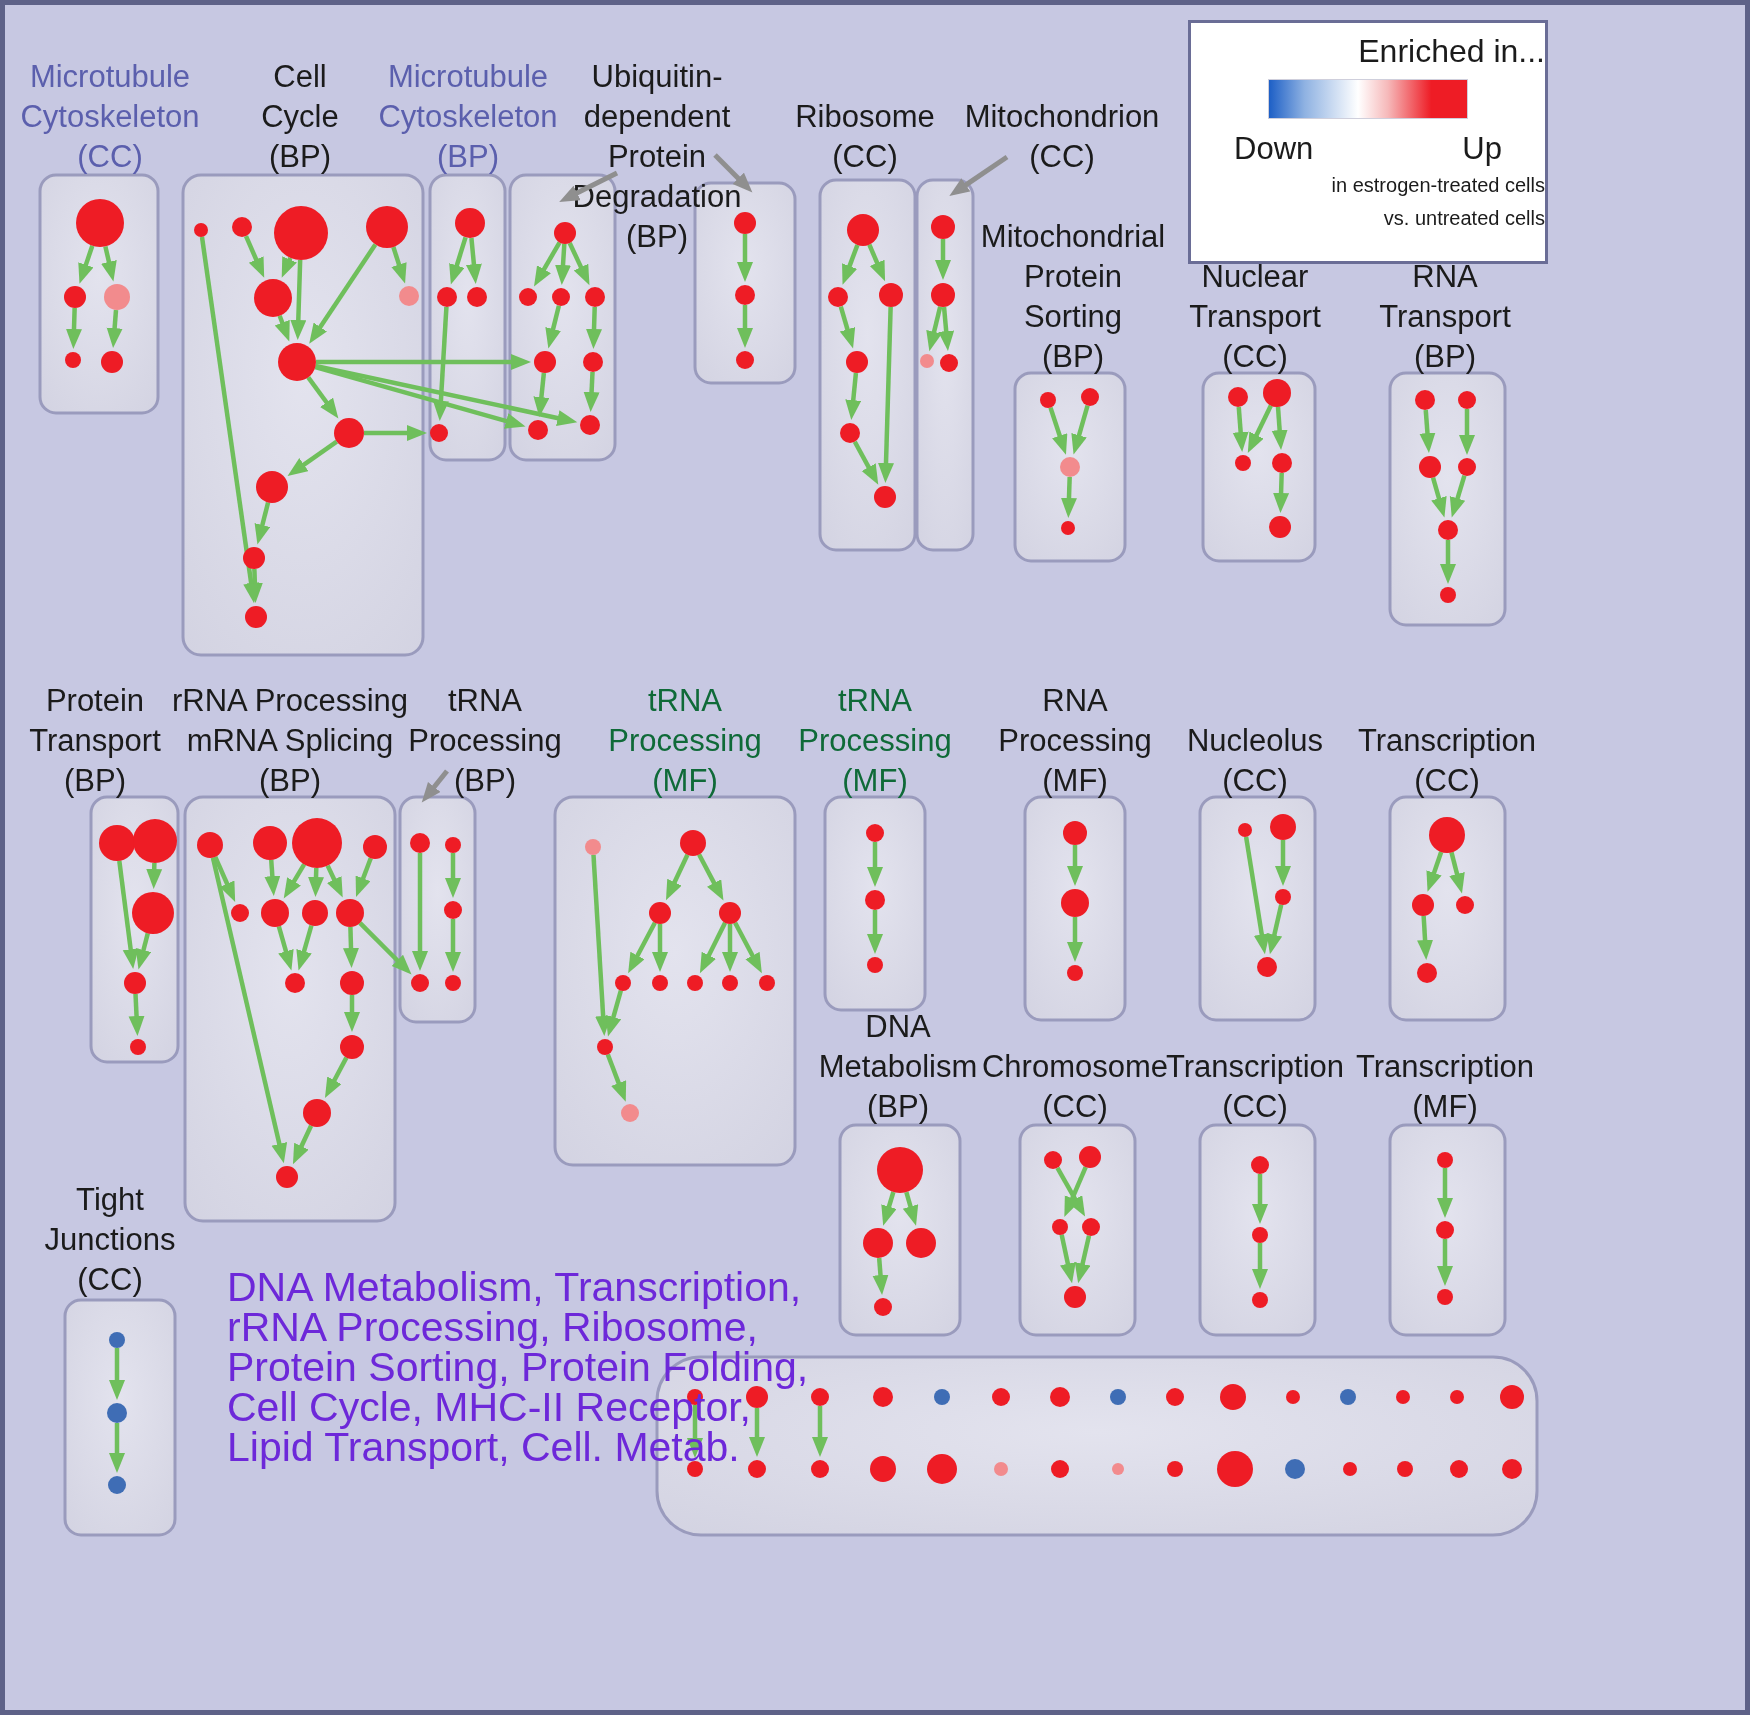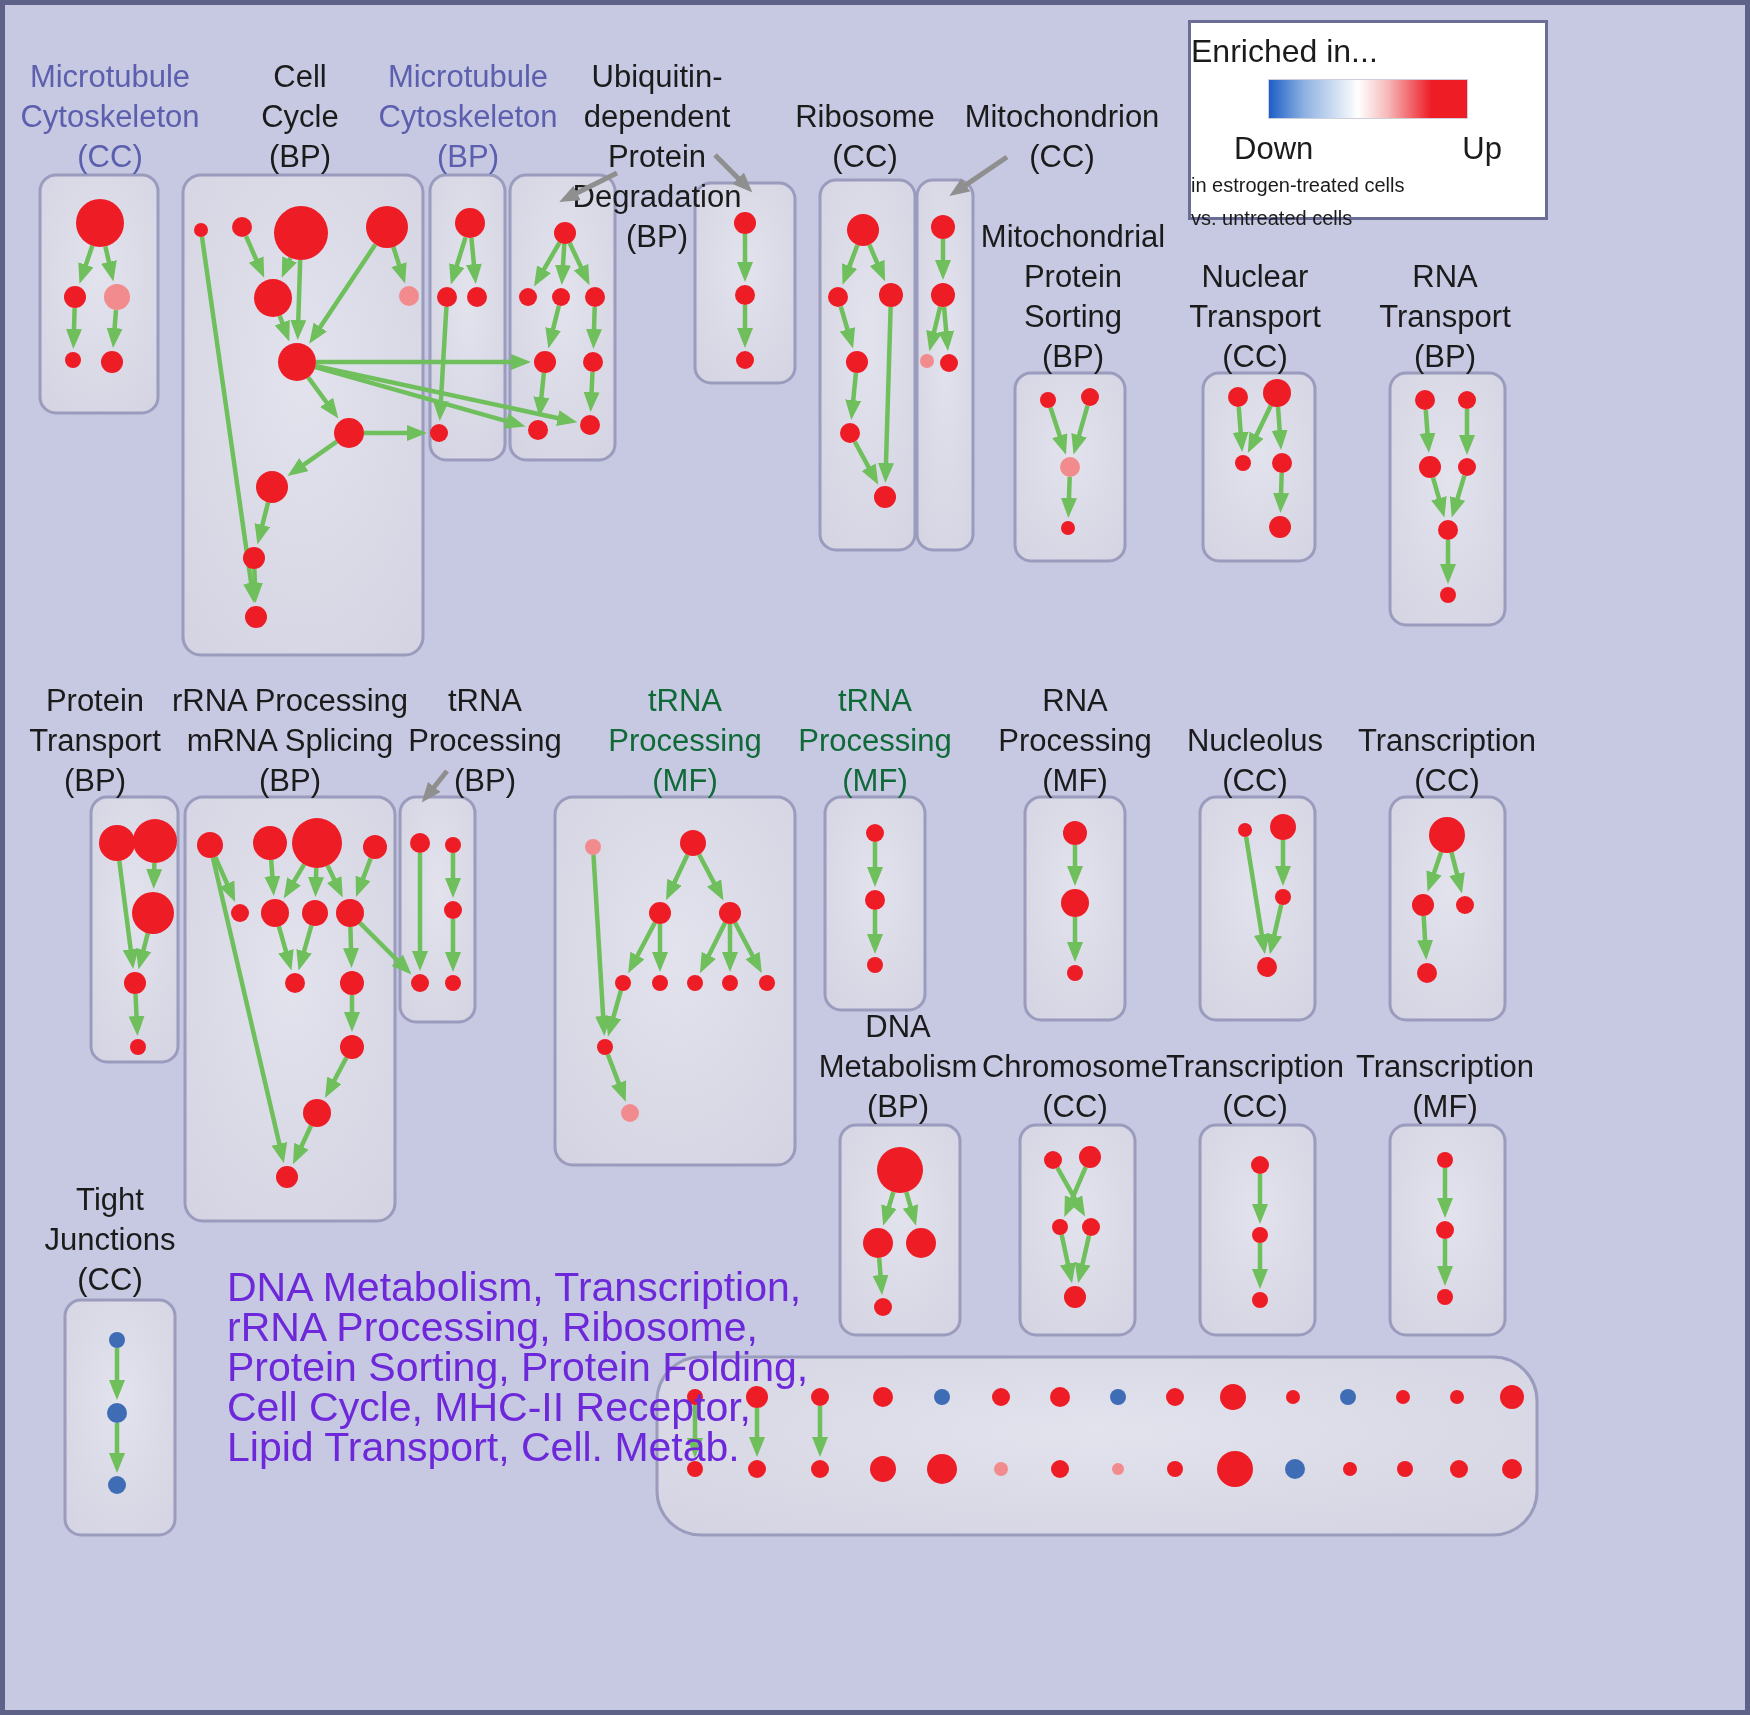--- a/index.html
+++ b/index.html
@@ -1,22 +1,22 @@
 <!DOCTYPE html>
 <html><head>
 <meta charset="utf-8">
 <style>
   * { margin:0; padding:0; box-sizing:border-box; }
   html,body { width:1750px; }
   body { font-family:"Liberation Sans", sans-serif; background:#9fa2c0; }
   .figure { position:relative; width:1750px; height:1715px; overflow:hidden; }
   #diagram { position:absolute; left:0; top:0; }
   #diagram text { font-family:"Liberation Sans", sans-serif; }
-  .legend { position:absolute; left:1183px; top:15px; width:360px; height:200px;
-            background:#ffffff; text-align:left; color:#1b1b1b; }
+  .legend { position:absolute; left:1183px; top:15px; width:360px; height:244px;
+            background:#ffffff; text-align:right; color:#1b1b1b; }
   .legend-title { font-size:32px; padding-top:10px; }
   .legend-grad { width:200px; height:40px; margin:9px auto 0; border:1px solid #cfcfdc; }
   .legend-row { display:flex; justify-content:space-between; width:268px; margin:12px auto 2px; font-size:31px;gap:11px; }
   .legend-ctx { font-size:20px; line-height:33px; }
   .caption { position:absolute; left:222px; top:1262px; font-size:41px; line-height:40px; color:#6d28d9; }
   .caption div { white-space:nowrap; }
 </style>
 </head>
 <body>
 

